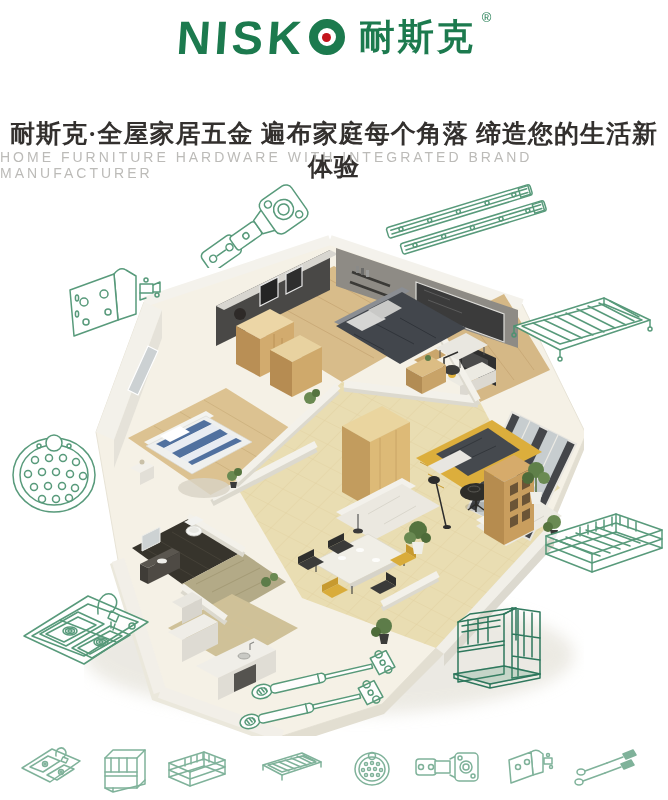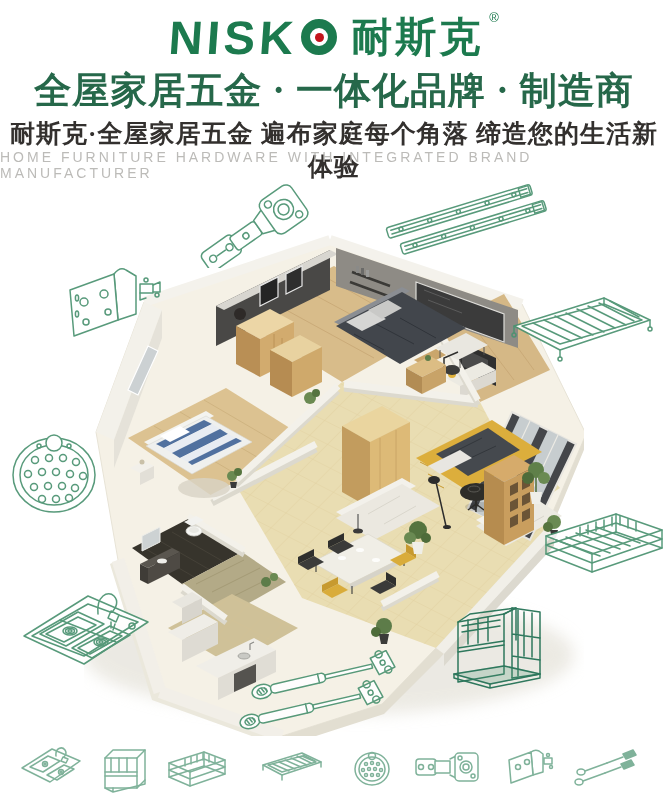--- a/index.html
+++ b/index.html
@@ -7,21 +7,21 @@
     overflow:hidden;font-family:"Liberation Sans",sans-serif;}
   
   .logo-row{position:absolute;top:10px;left:0;right:0;height:54px;display:flex;
     justify-content:center;align-items:center;gap:8px;}
   .wordmark{font-size:47px;font-weight:800;color:var(--brand-green,#1c7a4e);
     letter-spacing:4px;line-height:1;transform:skewX(-4deg);}
   .logo-o{width:36px;height:36px;border:9px solid var(--brand-green,#1c7a4e);
     border-radius:50%;position:relative;box-sizing:border-box;margin-left:-4px;}
   .logo-o .dot{position:absolute;left:50%;top:50%;width:9px;height:9px;margin:-4.5px 0 0 -4.5px;
     background:var(--accent-red,#c3151c);border-radius:50%;}
-  .cn-name{font-size:41px;font-weight:800;color:var(--brand-green,#1c7a4e);
+  .cn-name{font-size:36px;font-weight:800;color:var(--brand-green,#1c7a4e);
     letter-spacing:3px;line-height:1;margin-left:6px;}
   .reg{font-size:13px;color:var(--brand-green,#1c7a4e);align-self:flex-start;margin:0 0 0 -2px;}
   .headline{position:absolute;top:66px;left:0;right:0;text-align:center;
     font-family:"Liberation Serif",serif;font-weight:700;font-size:37px;
     color:var(--headline-green,#26684a);letter-spacing:1px;}
   .subheadline{position:absolute;top:117px;left:0;right:0;text-align:center;
     font-family:"Liberation Serif",serif;font-weight:700;font-size:25px;
     color:var(--text-dark,#33302e);letter-spacing:1px;}
   .tagline{position:absolute;top:149px;left:0;right:12px;
     font-size:14px;font-weight:500;letter-spacing:3px;color:var(--tagline-gray,#bcbbb8);}
@@ -41,21 +41,20 @@
 <div class="poster">
 
   <div class="logo-row">
     <span class="wordmark">NISK</span>
     <span class="logo-o">
         <span class="dot"></span>
       </span>
     <span class="cn-name">耐斯克</span>
     <span class="reg">®</span>
   </div>
-  <div class="headline">全屋家居五金 · 一体化品牌 · 制造商</div>
   <div class="subheadline">耐斯克·全屋家居五金  遍布家庭每个角落  缔造您的生活新体验</div>
   <div class="tagline">HOME FURNITURE HARDWARE WITH INTEGRATED BRAND MANUFACTURER</div>
 
   <div class="apt-wrap">
   <svg class="apt" viewBox="0 0 500 506" width="500" height="506">
     <defs>
       <filter id="soft" x="-50%" y="-50%" width="200%" height="200%">
             <feGaussianBlur stdDeviation="8"></feGaussianBlur>
           </filter>
       <pattern id="tilep" width="20" height="20" patternUnits="userSpaceOnUse" patternTransform="rotate(27) skewX(-18)">

